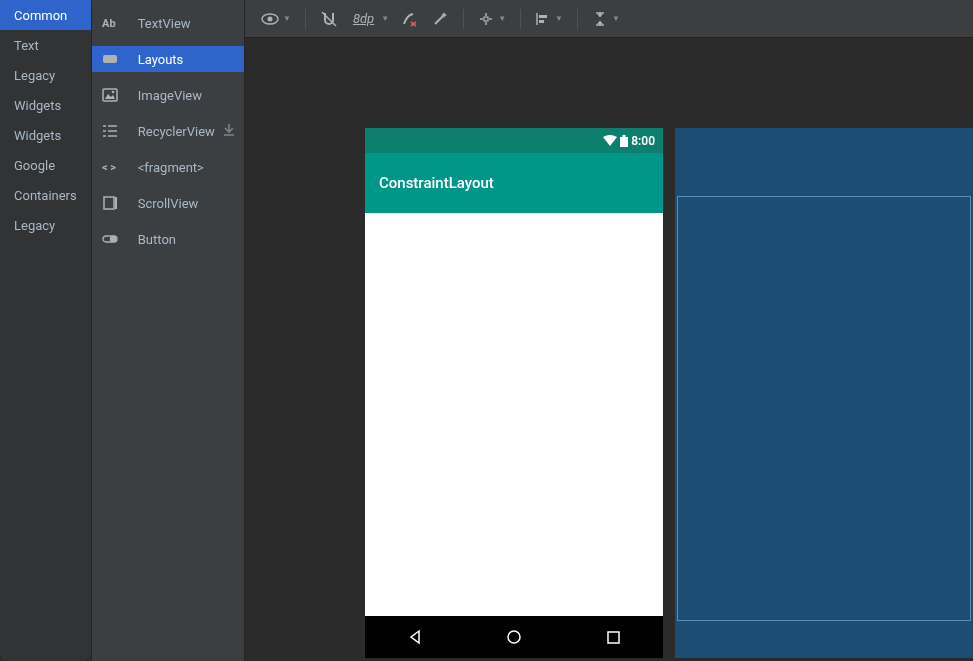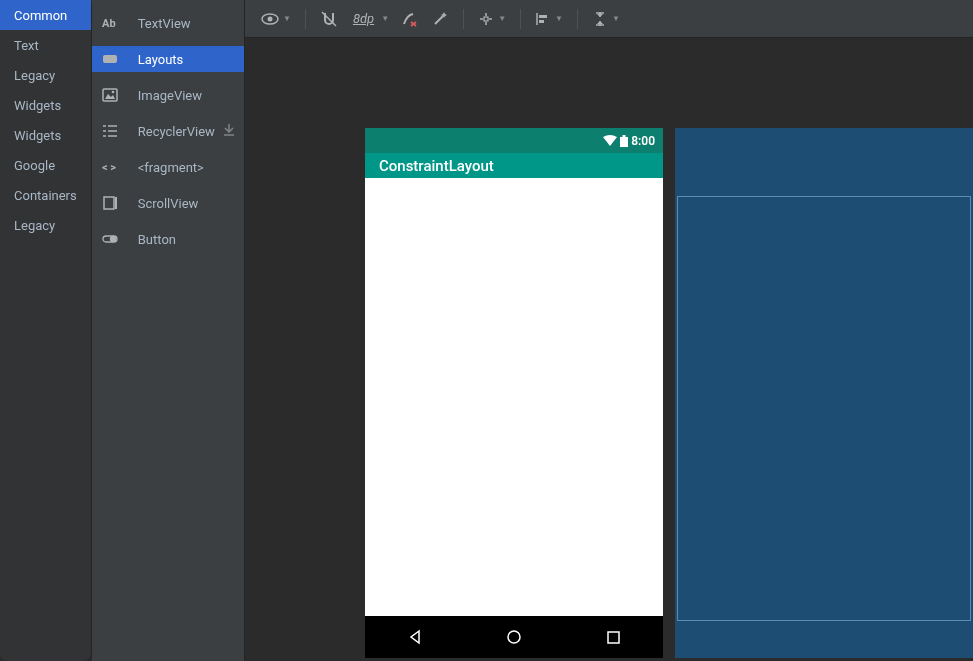--- a/index.html
+++ b/index.html
@@ -126,21 +126,21 @@
       display: flex;
       justify-content: flex-end;
       align-items: center;
       gap: 3px;
       padding-right: 8px;
       color: #fff;
       font-size: 12px;
       font-weight: 600;
     }
     .app-bar {
-      height: 25px;
+      height: 60px;
       background: #009688;
       color: #fff;
       display: flex;
       align-items: center;
       padding-left: 14px;
       font-size: 15px;
       font-weight: 500;
     }
     .phone-body {
       flex: 1;

